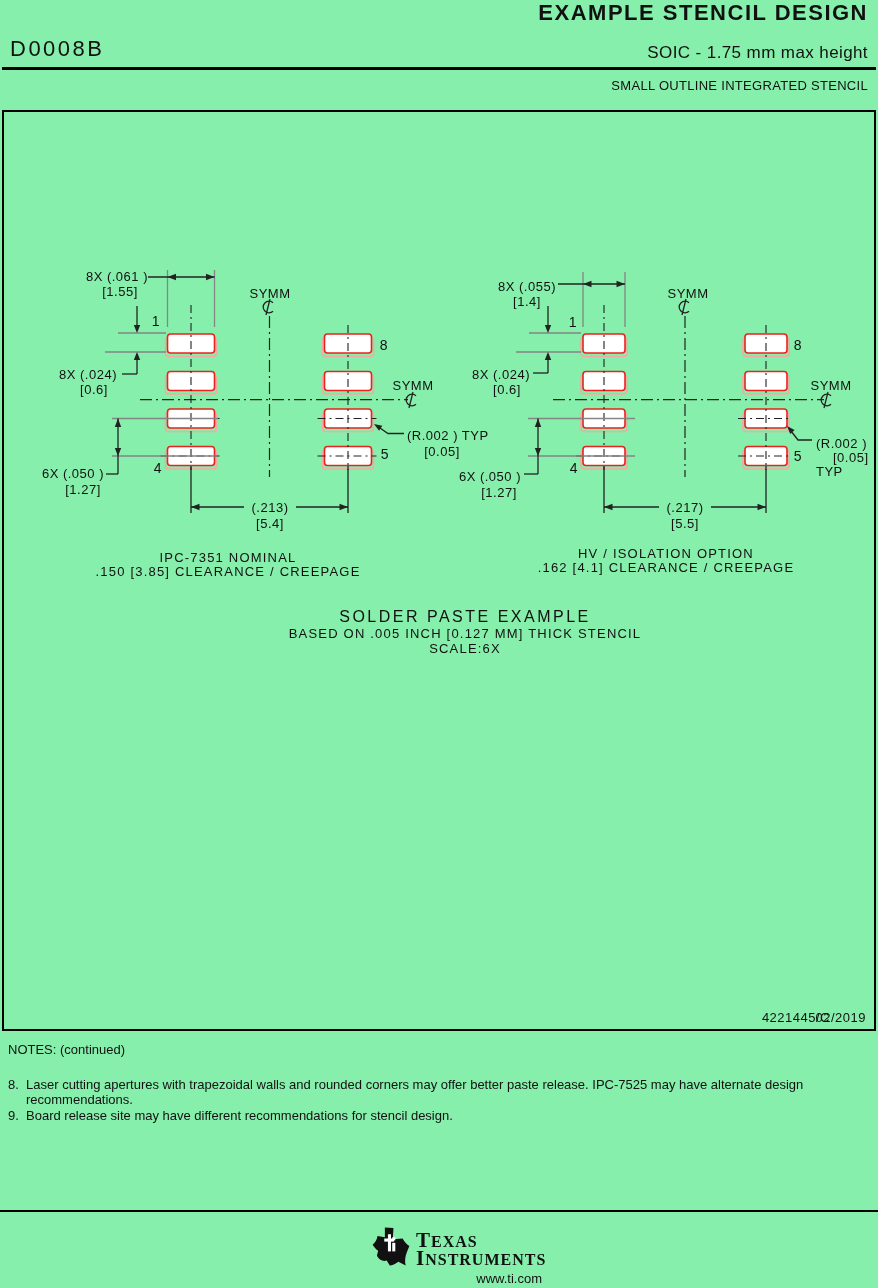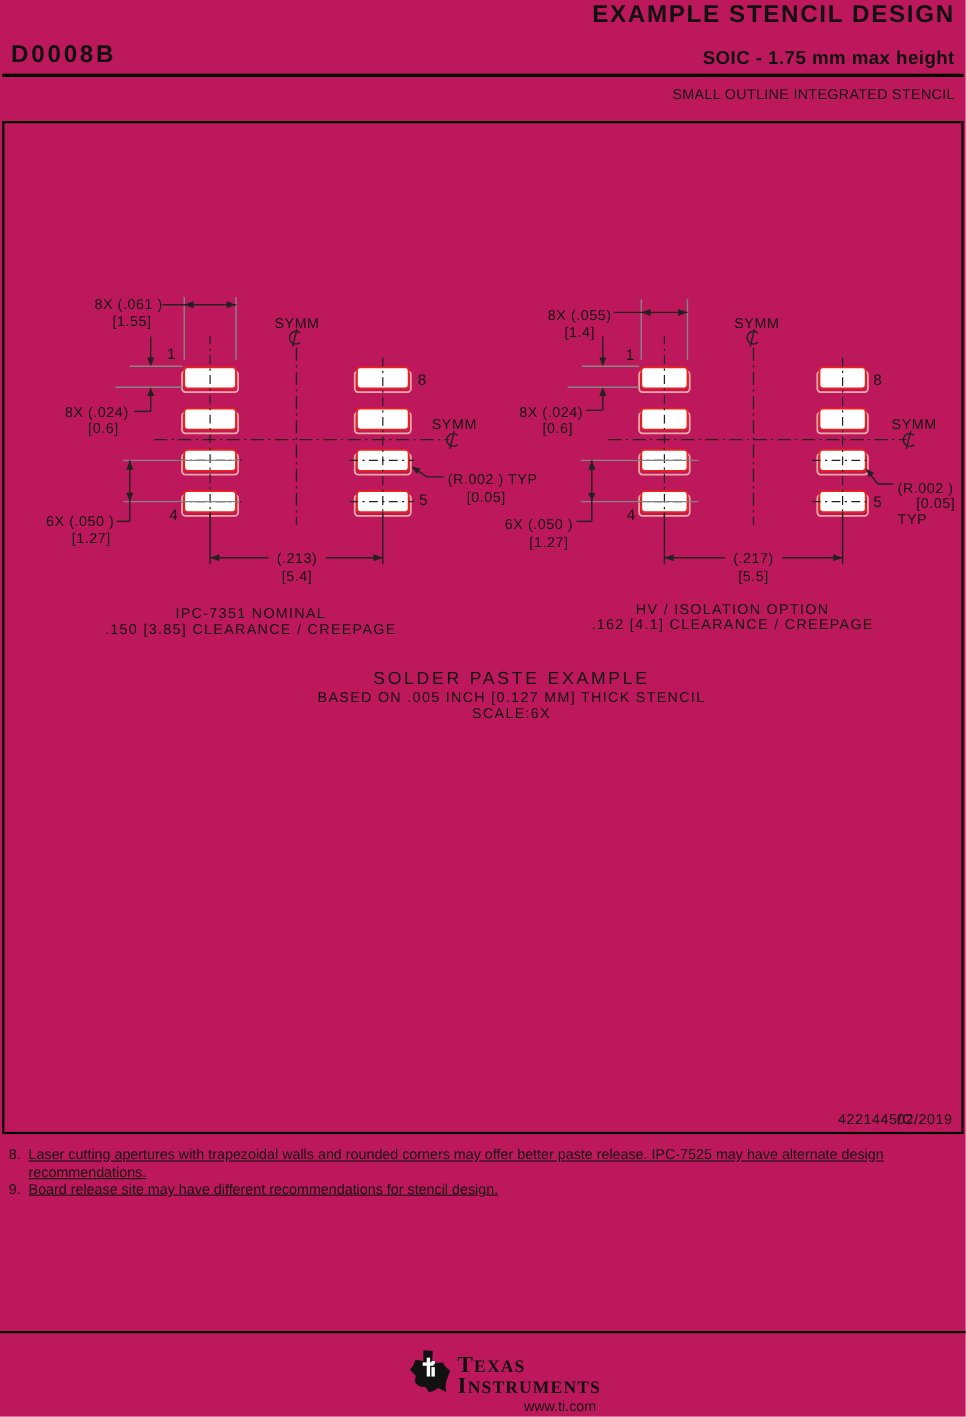--- a/index.html
+++ b/index.html
@@ -1,21 +1,21 @@
 <!DOCTYPE html>
 <html style="--pad-red: #e8231d; --pad-pink: #f3a9a4;"><head>
 <meta charset="utf-8">
 <style>
   html,body{margin:0;padding:0;background:#fff;}
-  .page{position:relative;width:878px;height:1288px;background:#be185d;overflow:hidden;
+  .page{position:relative;width:878px;height:1288px;background:#86efac;overflow:hidden;
         font-family:"Liberation Sans",sans-serif;color:#111;}
   
   .doc-title{position:absolute;top:0;right:10px;font-size:22px;font-weight:bold;letter-spacing:1.5px;}
-  .part-id{position:absolute;top:36px;left:10px;font-size:22px;font-weight:bold;letter-spacing:2.5px;}
-  .pkg-title{position:absolute;top:43px;right:10px;font-size:17px;font-weight:bold;letter-spacing:.4px;}
+  .part-id{position:absolute;top:36px;left:10px;font-size:22px;font-weight:normal;letter-spacing:2.5px;}
+  .pkg-title{position:absolute;top:43px;right:10px;font-size:17px;font-weight:normal;letter-spacing:.4px;}
   .header-rule{position:absolute;top:67px;left:2px;right:2px;height:3px;background:#000;}
   .pkg-subtitle{position:absolute;top:78px;right:10px;font-size:13px;letter-spacing:.3px;}
   
   .frame{position:absolute;top:110px;left:2px;width:874px;height:921px;border:2px solid #000;box-sizing:border-box;}
   svg.drawing{position:absolute;top:0;left:0;}
   .gl{stroke:#858585;stroke-width:1.3;fill:none;}
   .bl{stroke:#222;stroke-width:1.3;fill:none;}
   .cl{stroke:#222;stroke-width:1.2;fill:none;stroke-dasharray:12 4 2 4;}
   .clthin{stroke:#222;stroke-width:1.1;fill:none;stroke-dasharray:8 4 2 4;}
   .ah{fill:#222;stroke:none;}
@@ -24,21 +24,21 @@
   .pad-outline{stroke:var(--pad-red);stroke-width:1.6;fill:#fff;}
   text.t{font-family:"Liberation Sans",sans-serif;font-size:13px;fill:#111;letter-spacing:.5px;}
   text.tp{font-size:14px;}
   text.sp{letter-spacing:1.2px;}
   text.tbig{font-size:16px;letter-spacing:2.5px;}
   
   .notes{position:absolute;top:1042px;left:8px;width:850px;font-size:13px;line-height:15.5px;}
   .notes-heading{margin-bottom:19px;}
   .note-item{display:flex;}
   .note-num{width:18px;flex:0 0 18px;}
-  .note-text{flex:1;text-decoration:underline;}
+  .note-text{flex:1;}
   
   .footer-rule{position:absolute;top:1210px;left:0;right:0;height:2px;background:#000;}
   .footer-brand{position:absolute;top:1226px;left:372px;display:flex;align-items:flex-start;}
   .brand-text{margin-left:6px;padding-top:6px;}
   .brand-name{font-family:"Liberation Serif",serif;font-weight:bold;font-size:16px;line-height:17px;letter-spacing:1px;}
   .brand-name::first-letter{font-size:21px;}
   .footer-url{position:absolute;top:1271px;left:372px;width:170px;text-align:right;font-size:13px;}
 </style>
 </head>
 <body>
@@ -235,20 +235,21 @@
       <text class="t tbig" text-anchor="middle" x="465" y="622">SOLDER PASTE EXAMPLE</text>
       <text class="t sp" text-anchor="middle" x="465" y="638">BASED ON .005 INCH [0.127 MM] THICK STENCIL</text>
       <text class="t sp" text-anchor="middle" x="465" y="653">SCALE:6X</text>
     </g>
 
     <text class="t" text-anchor="end" x="830" y="1022">4221445/C</text>
     <text class="t" text-anchor="end" x="866" y="1022">02/2019</text>
   </svg>
 
   <div class="notes">
+    <div class="notes-heading">NOTES: (continued)</div>
     <div class="note-item">
       <span class="note-num">8.</span>
       <span class="note-text">Laser cutting apertures with trapezoidal walls and rounded corners may offer better paste release. IPC-7525 may have alternate design recommendations.</span>
     </div>
     <div class="note-item">
       <span class="note-num">9.</span>
       <span class="note-text">Board release site may have different recommendations for stencil design.</span>
     </div>
   </div>
 

